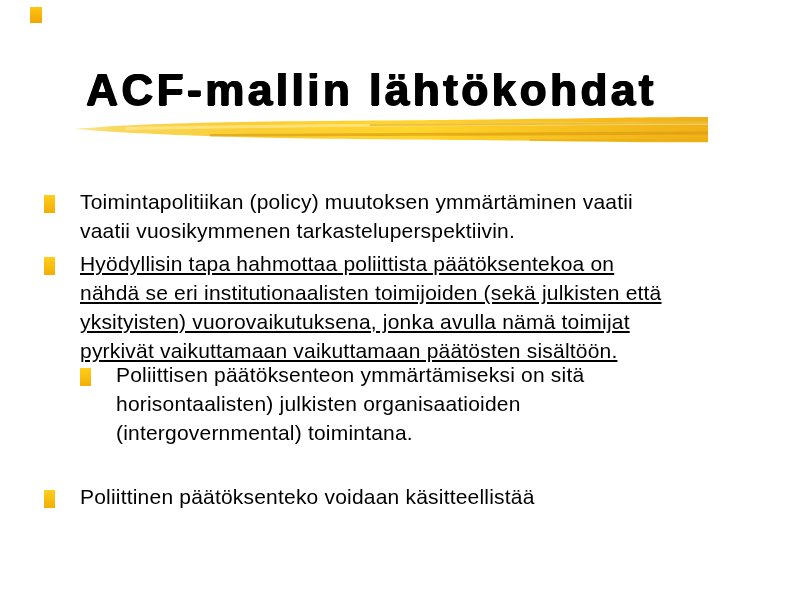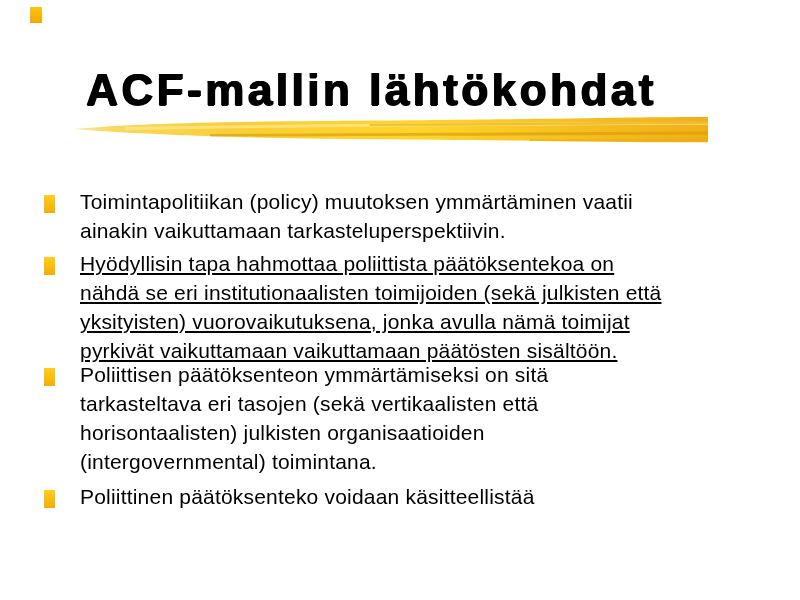--- a/index.html
+++ b/index.html
@@ -58,21 +58,21 @@
     background: linear-gradient(to bottom, #ffce1b, #f2ae05);
   }
   .bullet .line {
     font-size: 21px;
     line-height: 29px;
     white-space: nowrap;
     letter-spacing: 0.2px;
   }
   .b1 { top: 169px; margin-top: 18px; }
   .b2 { top: 249px; text-decoration: underline; }
-  .b3 { top: 360px; }
+  .b3 { top: 360px; margin-left: 36px; }
   .b4 { top: 482px; }
 </style>
 </head>
 <body>
 
 <div class="slide">
 
   <div class="corner-accent"></div>
 
   <h1 class="slide-title">ACF-mallin lähtökohdat</h1>
@@ -98,35 +98,34 @@
          C 90,24.5 40,22 4,19 Z"></path>
     <path fill="#FFE893" opacity="0.7" d="M55,17 C 220,14 420,12.5 700,11.5 L 700,14.5 C 430,15.5 220,17 55,20 Z"></path>
     <path fill="#D99B10" opacity="0.65" d="M140,24 C 320,23 520,22 720,21 L 720,24 C 520,25.5 320,26 140,26.5 Z"></path>
     <path fill="#DFA513" opacity="0.55" d="M300,14 C 420,13 560,12 680,11.5 L 680,13.5 C 560,14.5 420,15.5 300,16 Z"></path>
     <path fill="#E8AC16" opacity="0.6" d="M460,29 C 540,29.5 620,29 700,27.5 L 700,30 C 620,31.5 540,31.5 460,31 Z"></path>
   </svg>
 
   <div class="bullet b1">
     <span class="marker"></span>
     <div class="line">Toimintapolitiikan (policy) muutoksen ymmärtäminen vaatii</div>
-    <div class="line">ainakin vaikuttamaan tarkasteluperspektiivin.</div>
+    <div class="line">vaatii vuosikymmenen tarkasteluperspektiivin.</div>
   </div>
 
   <div class="bullet b2">
     <span class="marker"></span>
     <div class="line">Hyödyllisin tapa hahmottaa poliittista päätöksentekoa on</div>
     <div class="line">nähdä se eri institutionaalisten toimijoiden (sekä julkisten että</div>
     <div class="line">yksityisten) vuorovaikutuksena, jonka avulla nämä toimijat</div>
     <div class="line">pyrkivät vaikuttamaan vaikuttamaan päätösten sisältöön.</div>
   </div>
 
   <div class="bullet b3">
     <span class="marker"></span>
     <div class="line">Poliittisen päätöksenteon ymmärtämiseksi on sitä</div>
-    <div class="line">tarkasteltava eri tasojen (sekä vertikaalisten että</div>
     <div class="line">horisontaalisten) julkisten organisaatioiden</div>
     <div class="line">(intergovernmental) toimintana.</div>
   </div>
 
   <div class="bullet b4">
     <span class="marker"></span>
     <div class="line">Poliittinen päätöksenteko voidaan käsitteellistää</div>
   </div>
 
 </div>

